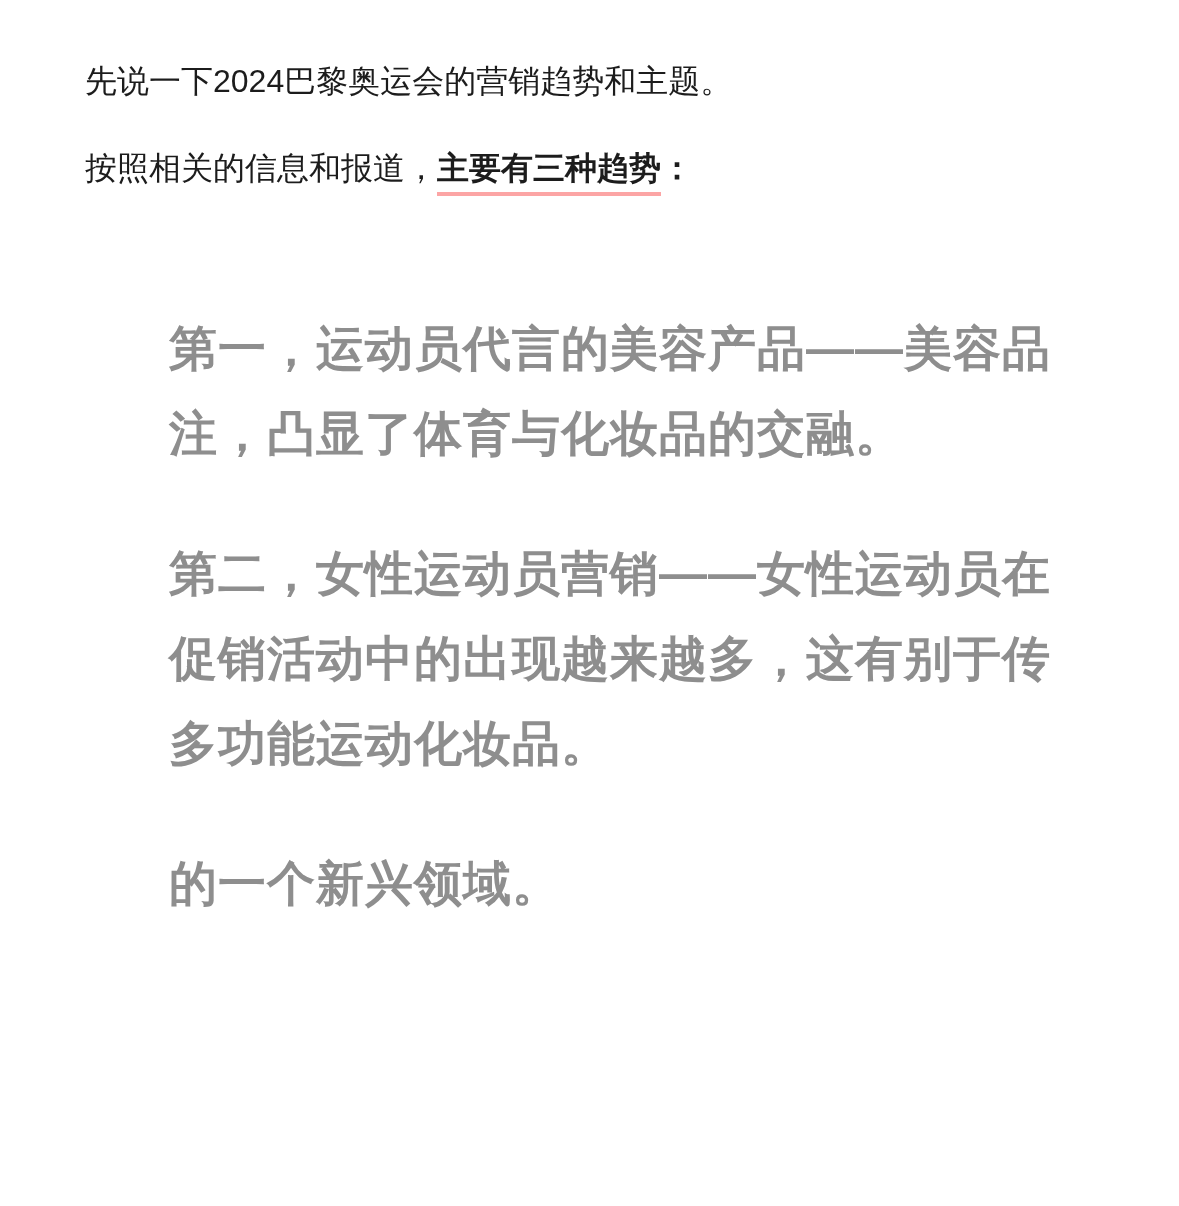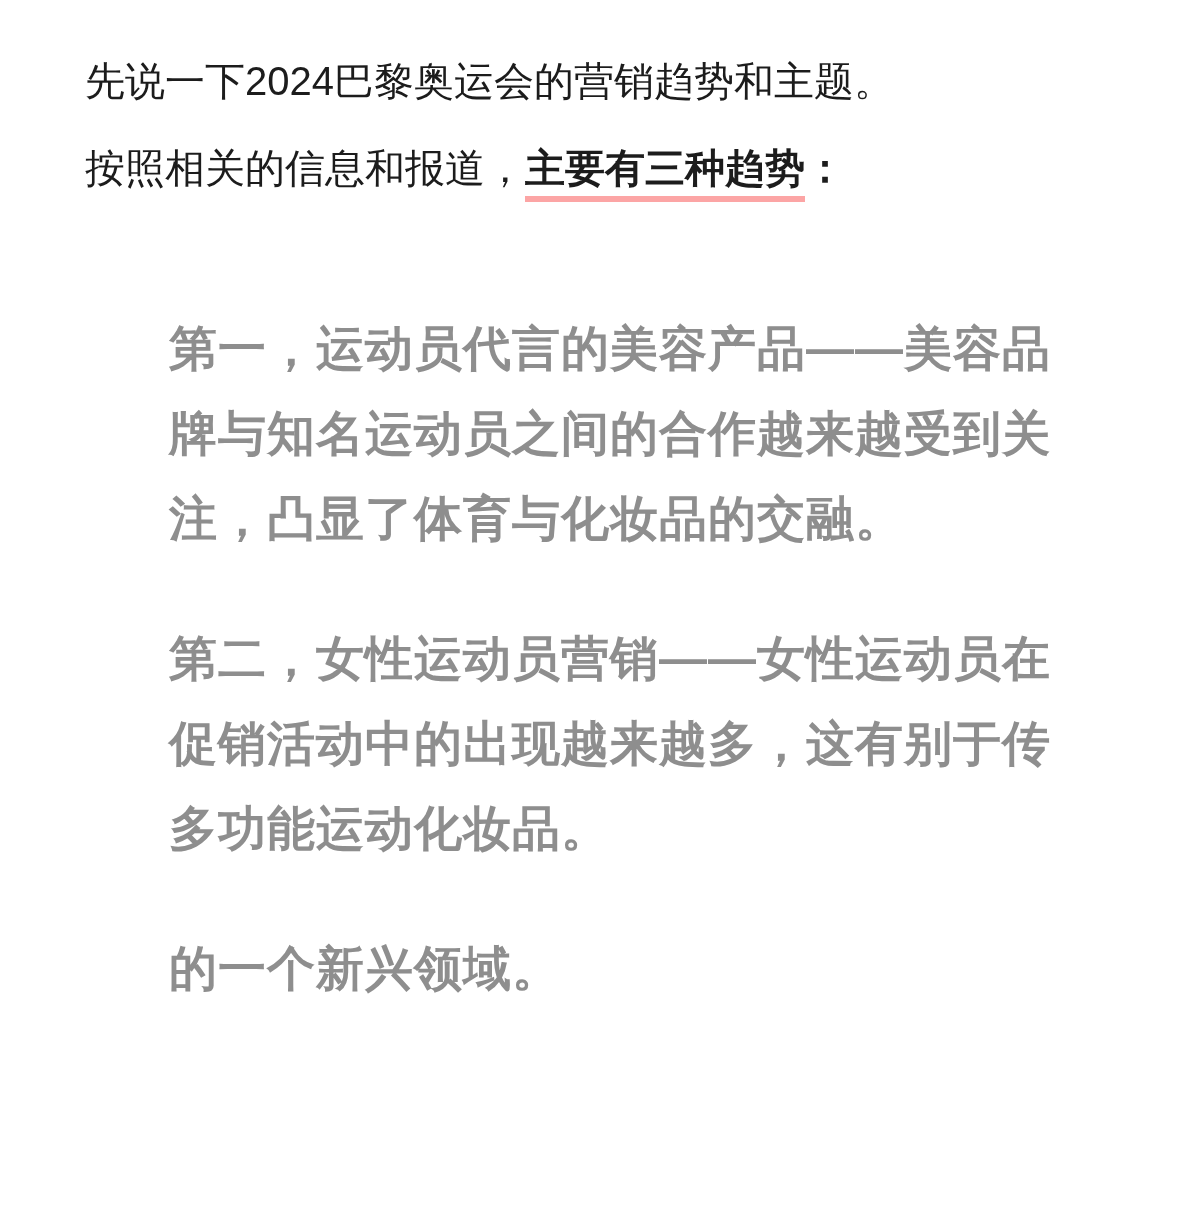--- a/index.html
+++ b/index.html
@@ -17,32 +17,32 @@
     box-sizing: border-box;
     width: 1179px;
     min-height: 1206px;
     padding: 38px 60px 30px 85px;
     background: #ffffff;
     overflow: hidden;
   }
   
   .heading {
     color: #1c1c1c;
-    font-size: 40px;
+    font-size: 32px;
     line-height: 87px;
     font-weight: 400;
     letter-spacing: 0;
     white-space: nowrap;
   }
   .heading .h-line {
     height: 87px;
   }
   .heading .emph {
     font-weight: 700;
-    border-bottom: 6px solid #fca5a5;
+    border-bottom: 4px solid #fca5a5;
     padding-bottom: 6px;
   }
   .heading .emph-colon {
     font-weight: 700;
   }
   
   .trends {
     margin-top: 94px;
     margin-left: 72px;
     color: #8e8e8e;
@@ -70,21 +70,20 @@
 
   <section class="heading">
     <div class="h-line">先说一下2024巴黎奥运会的营销趋势和主题。</div>
     <div class="h-line"><span>按照相关的信息和报道，</span><span class="emph">主要有三种趋势</span><span class="emph-colon">：</span></div>
   </section>
 
   <section class="trends">
 
     <div class="para">
       <div class="p-line">第一，运动员代言的美容产品——美容品</div>
-      <div class="p-line">牌与知名运动员之间的合作越来越受到关</div>
       <div class="p-line">注，凸显了体育与化妆品的交融。</div>
     </div>
 
     <div class="para">
       <div class="p-line">第二，女性运动员营销——女性运动员在</div>
       <div class="p-line">促销活动中的出现越来越多，这有别于传</div>
       <div class="p-line">多功能运动化妆品。</div>
     </div>
 
     <div class="para">

